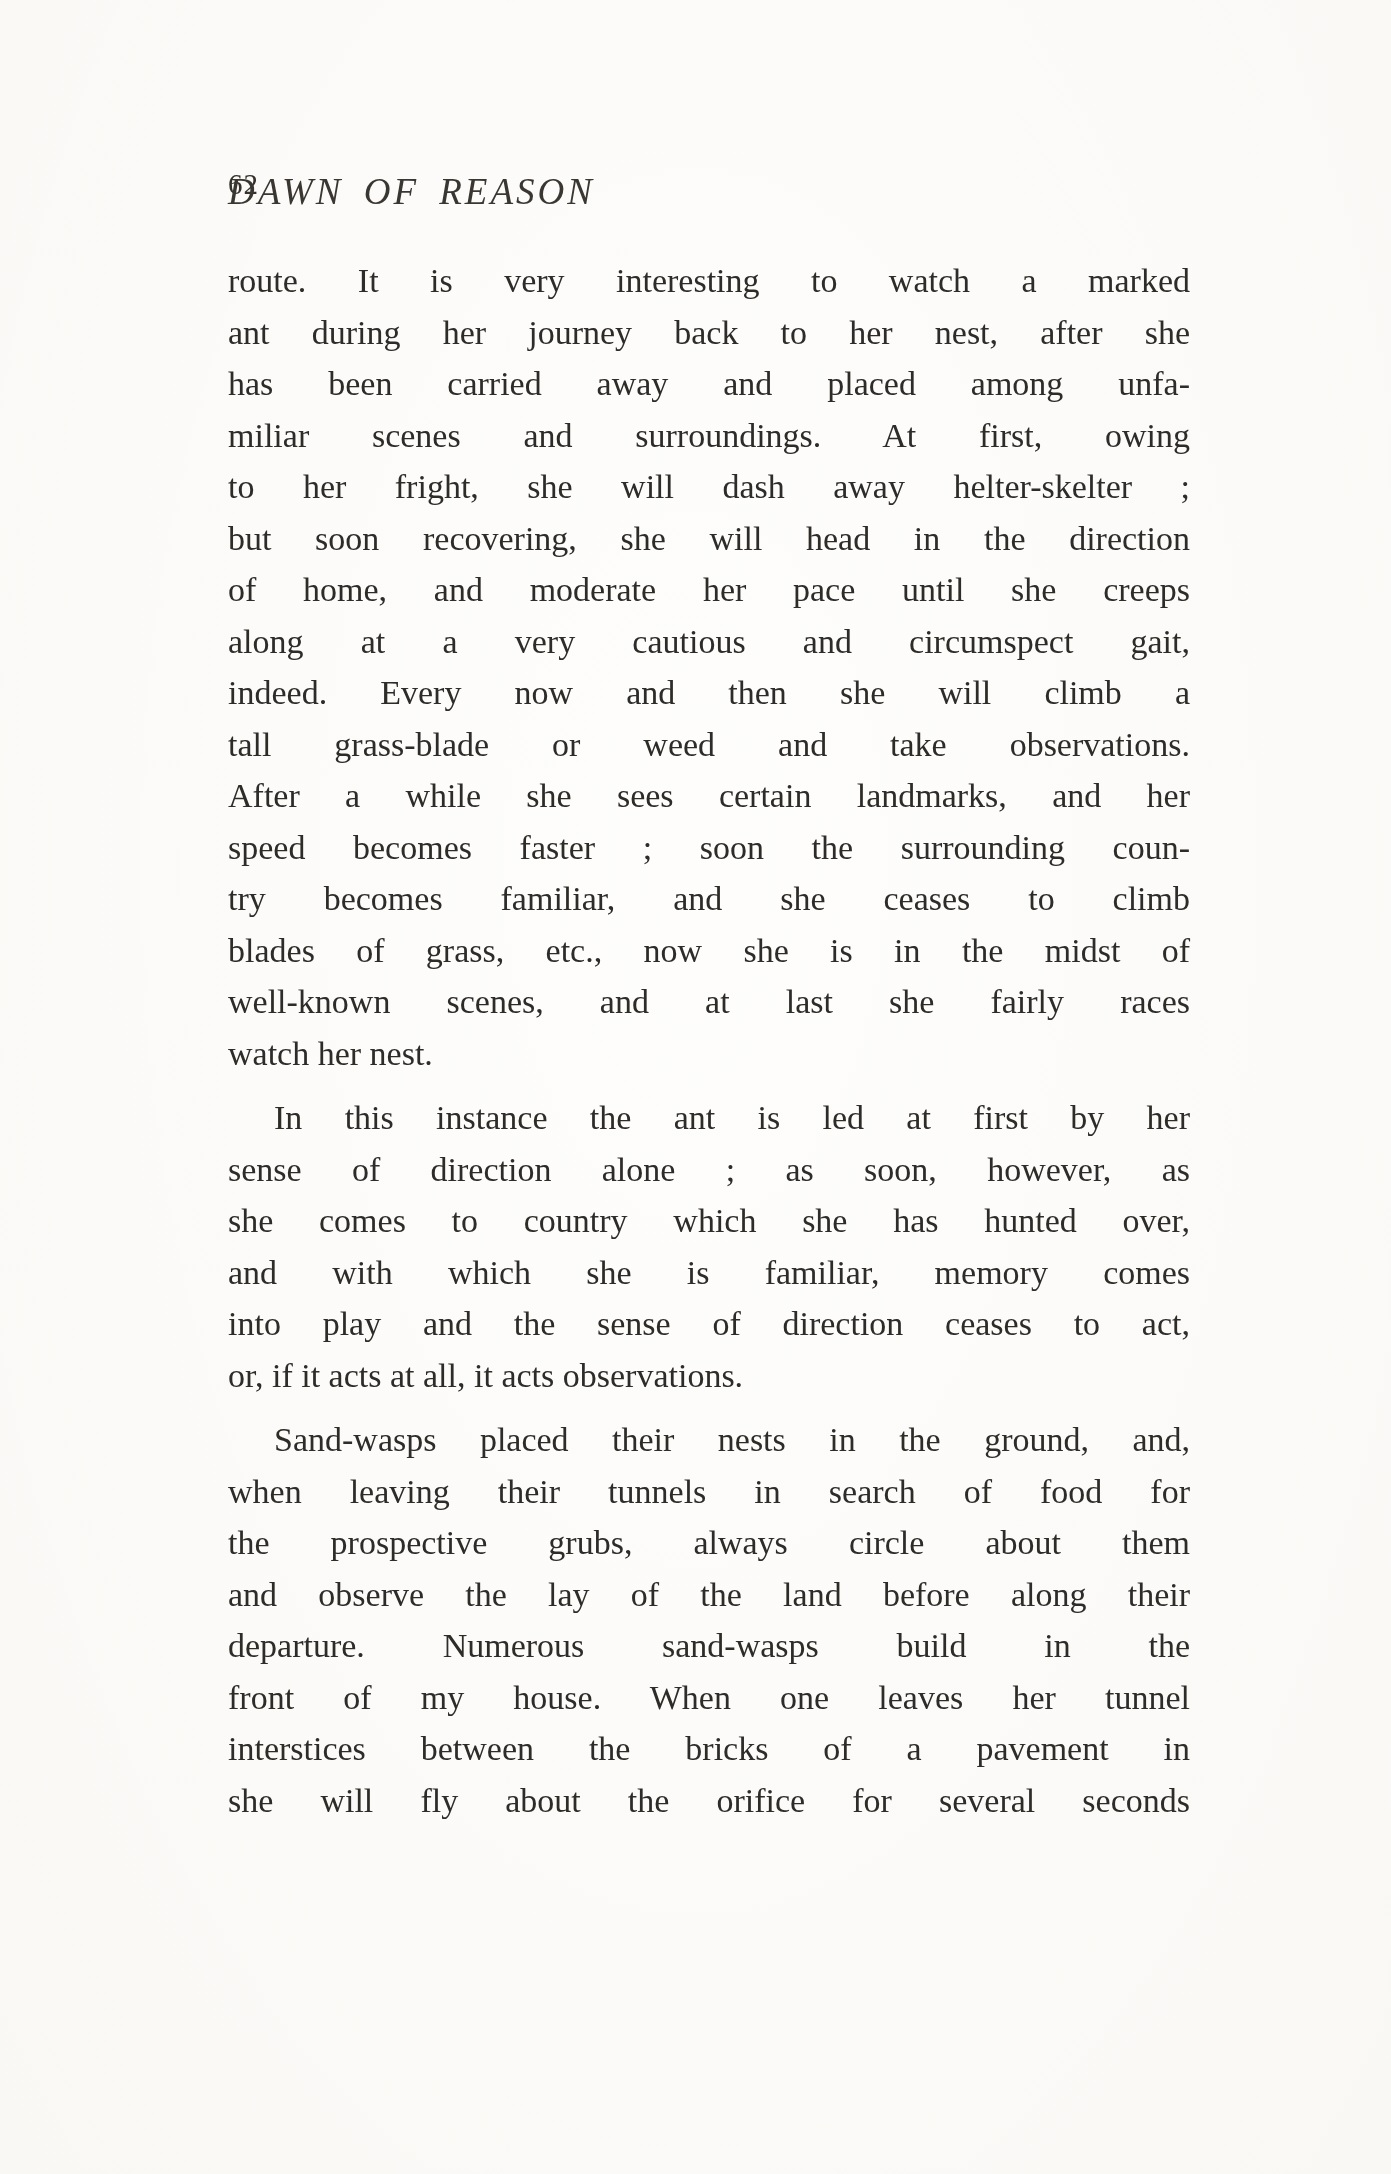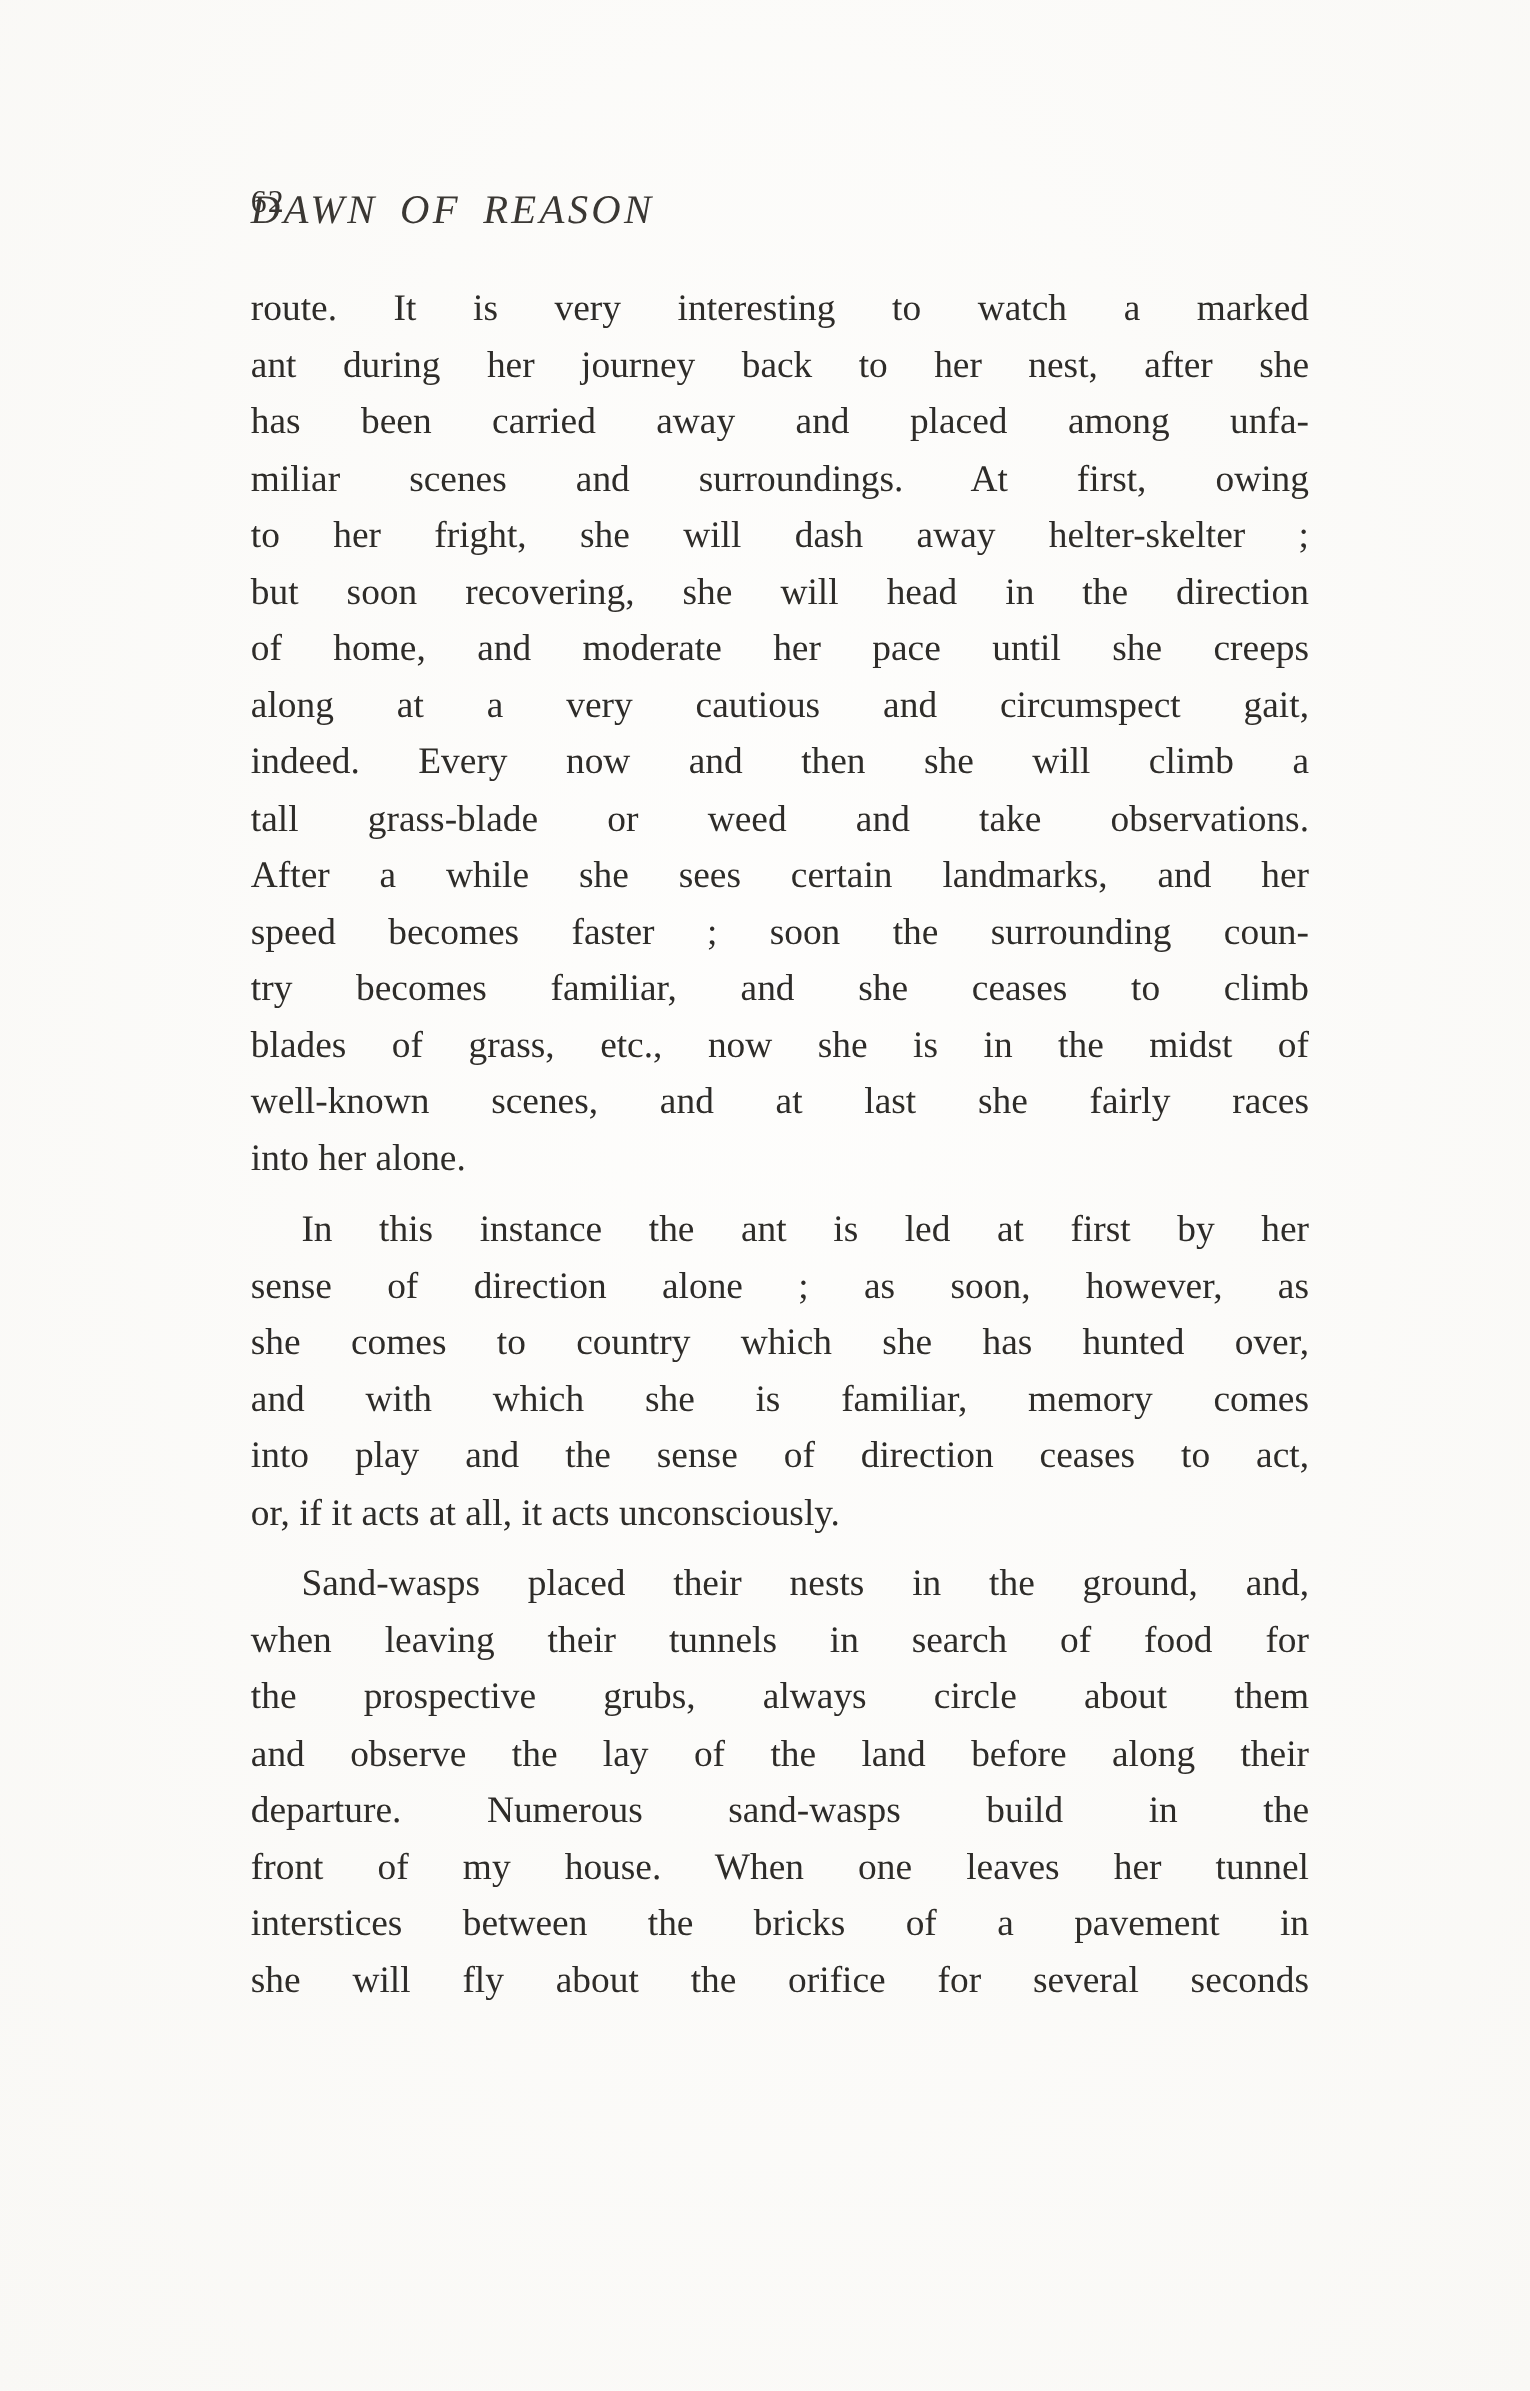--- a/index.html
+++ b/index.html
@@ -90,27 +90,27 @@
       <div class="line">but soon recovering, she will head in the direction</div>
       <div class="line">of home, and moderate her pace until she creeps</div>
       <div class="line">along at a very cautious and circumspect gait,</div>
       <div class="line">indeed.  Every now and then she will climb a</div>
       <div class="line">tall grass-blade or weed and take observations.</div>
       <div class="line">After a while she sees certain landmarks, and her</div>
       <div class="line">speed becomes faster ; soon the surrounding coun-</div>
       <div class="line">try becomes familiar, and she ceases to climb</div>
       <div class="line">blades of grass, etc., now she is in the midst of</div>
       <div class="line">well-known scenes, and at last she fairly races</div>
-      <div class="line para-end">into her alone.</div>
+      <div class="line para-end">watch her nest.</div>
       <div class="line indent">In this instance the ant is led at first by her</div>
       <div class="line">sense of direction alone ;  as soon, however, as</div>
       <div class="line">she comes to country which she has hunted over,</div>
       <div class="line">and with which she is familiar, memory comes</div>
       <div class="line">into play and the sense of direction ceases to act,</div>
-      <div class="line para-end">or, if it acts at all, it acts unconsciously.</div>
+      <div class="line para-end">or, if it acts at all, it acts observations.</div>
       <div class="line indent">Sand-wasps placed their nests in the ground, and,</div>
       <div class="line">when leaving their tunnels in search of food for</div>
       <div class="line">the prospective grubs, always circle about them</div>
       <div class="line">and observe the lay of the land before along their</div>
       <div class="line">departure.   Numerous sand-wasps build in  the</div>
       <div class="line">front of my house.  When one leaves her tunnel</div>
       <div class="line">interstices between the bricks of a pavement in</div>
       <div class="line">she will fly about the orifice for several seconds</div>
     </div>
 </div>

